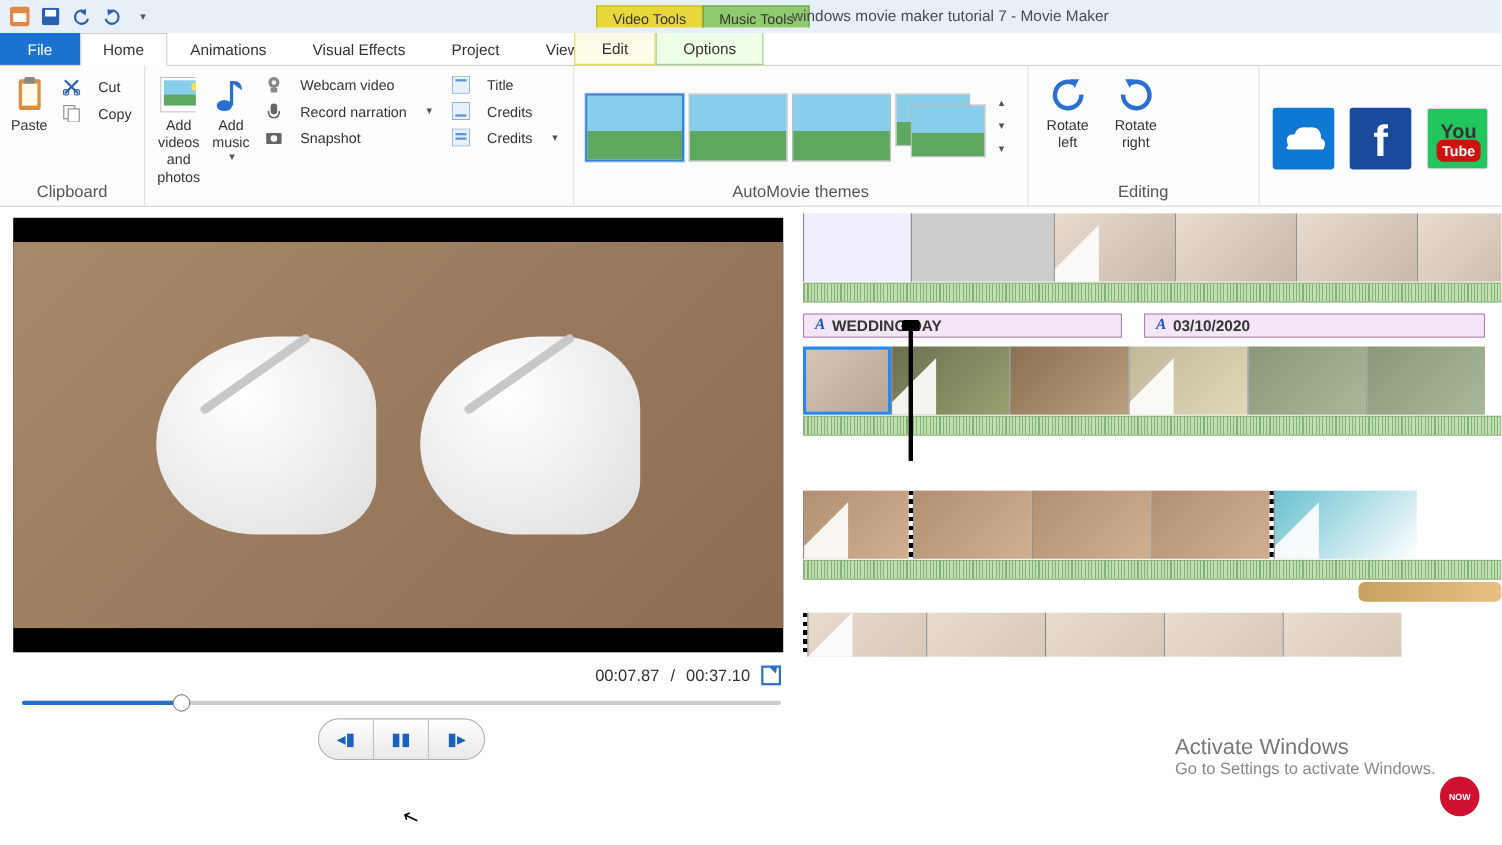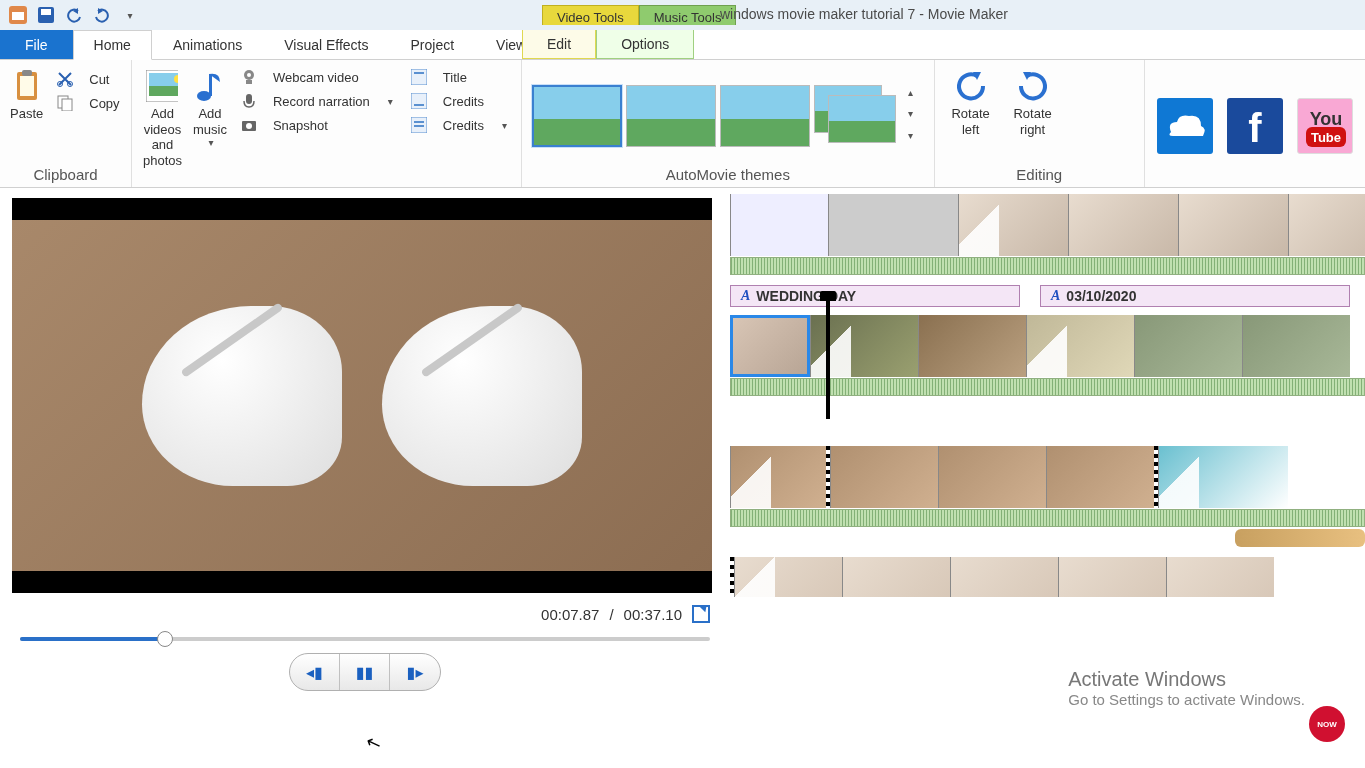--- a/index.html
+++ b/index.html
@@ -35,21 +35,21 @@
 .small-icon { width:16px; height:16px; flex-shrink:0; }
 .vcol { display:flex; flex-direction:column; gap:2px; }
 .thumb-frame { width:90px; height:62px; border:1px solid #bbb; background:linear-gradient(to bottom,#87CEEB 0%,#87CEEB 55%,#5fa85f 55%,#5fa85f 100%); margin:2px; cursor:pointer; position:relative;}
 .thumb-frame.selected { border:2px solid #3a80d0; box-shadow:0 0 0 1px #cae0f8;}
 .thumb-stack { width:90px; height:62px; position:relative; margin:2px; cursor:pointer;}
 .thumb-stack .sf { position:absolute; width:68px; height:48px; border:1px solid #bbb; background:linear-gradient(to bottom,#87CEEB 0%,#87CEEB 55%,#5fa85f 55%,#5fa85f 100%);}
 .thumb-stack .sf1{ left:0; top:0;} .thumb-stack .sf2{ left:14px; top:10px;}
 .thumbs-row { display:flex; padding-top:4px;}
 .chev { font-size:10px; color:#555; margin-left:2px;}
 .social { width:56px; height:56px; margin:8px 4px; cursor:pointer; border-radius:3px;}
-.social.onedrive{background:#0f78d4;} .social.fb{background:#1a4a9c;} .social.yt{background:#f9a8d4;border:1px solid #ddd;}
+.social.onedrive{background:#0f78d4;} .social.fb{background:#1a4a9c;} .social.yt{background:#22c55e;border:1px solid #ddd;}
 
 
 .workspace { display:flex; height:calc(768px - 188px); }
 .preview-panel { width:730px; padding:10px 12px; }
 .preview-box { width:700px; height:395px; background:#000; position:relative; }
 .preview-img { position:absolute; top:22px; bottom:22px; left:0; right:0; background:linear-gradient(135deg,#a8886a 0%,#8c6d52 100%); display:flex; align-items:center; justify-content:center; gap:40px;}
 .shoe { width:200px; height:180px; background:radial-gradient(ellipse at 40% 30%,#fff,#dedede); border-radius:60% 40% 30% 50%; position:relative;}
 .shoe::after{ content:""; position:absolute; top:30px; left:30px; width:120px; height:8px; background:#c8c8c8; transform:rotate(-35deg); border-radius:4px;}
 .time-row { display:flex; justify-content:flex-end; align-items:center; gap:10px; padding:12px 8px 4px; font-size:15px; color:#333;}
 .fs-icon{ width:18px; height:18px; border:2px solid #2a70c8; position:relative; cursor:pointer;}

